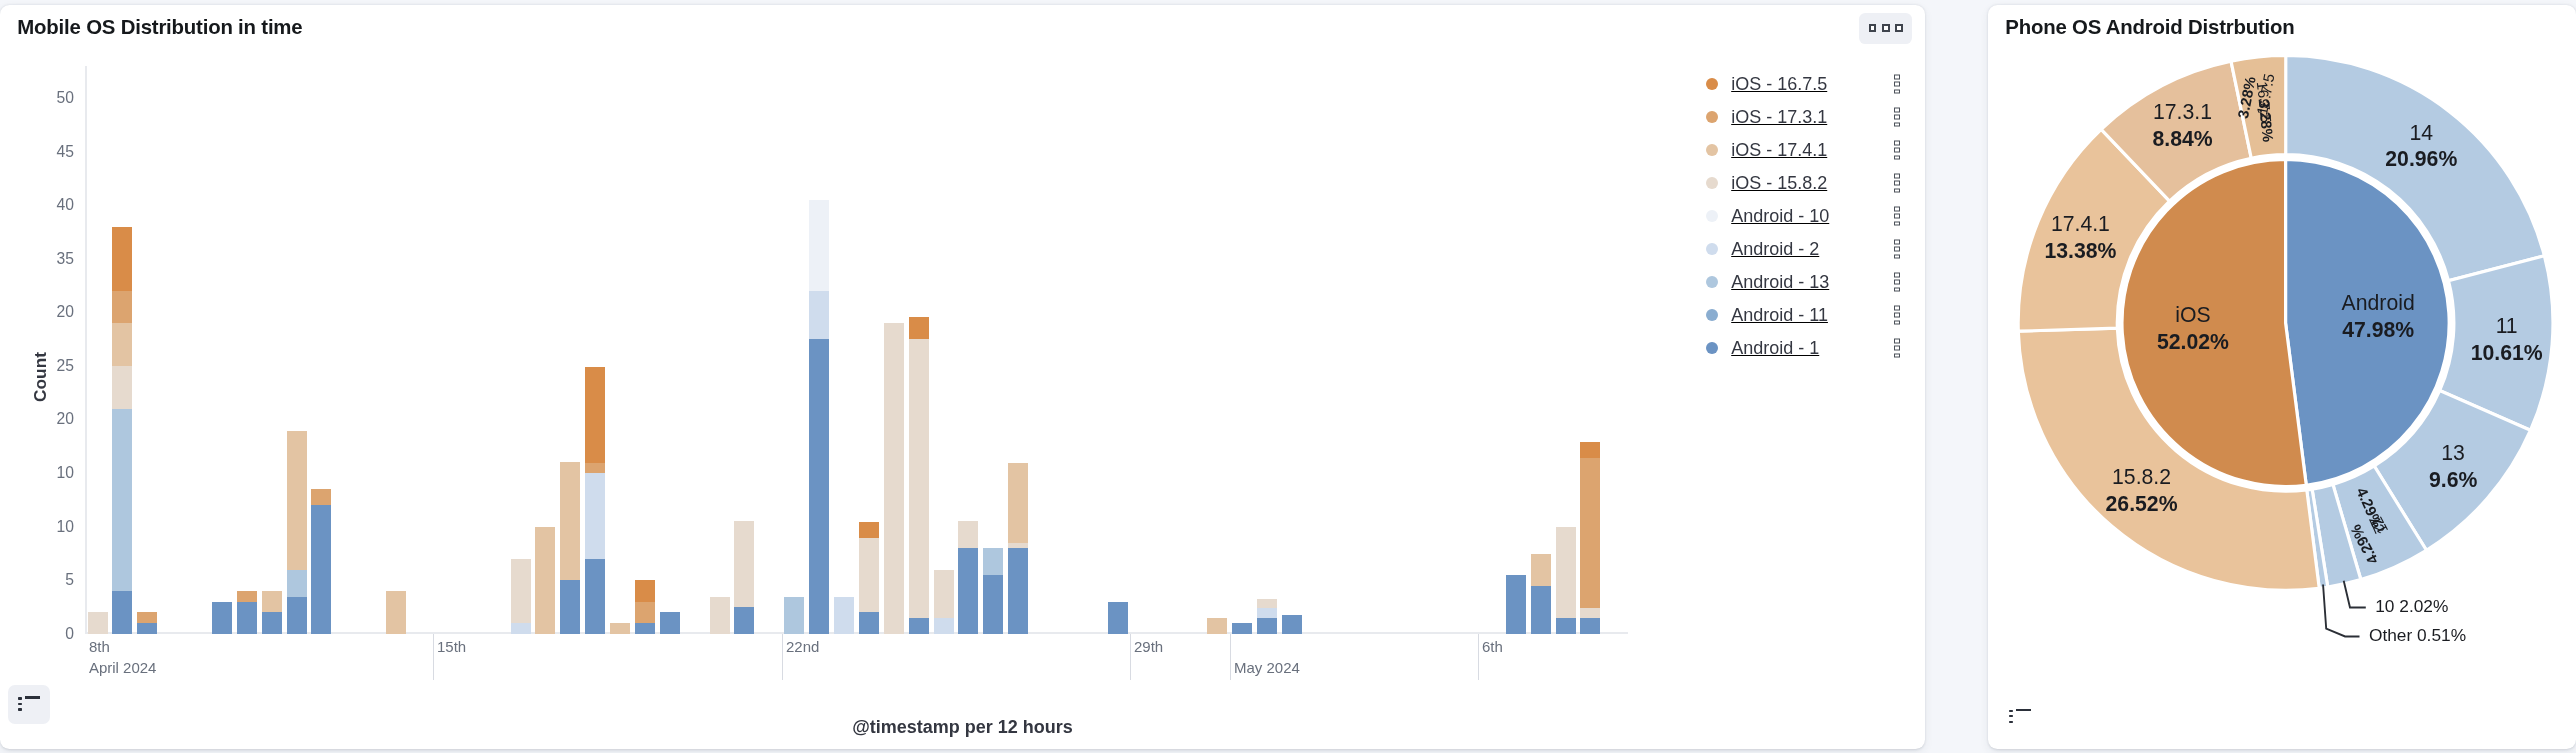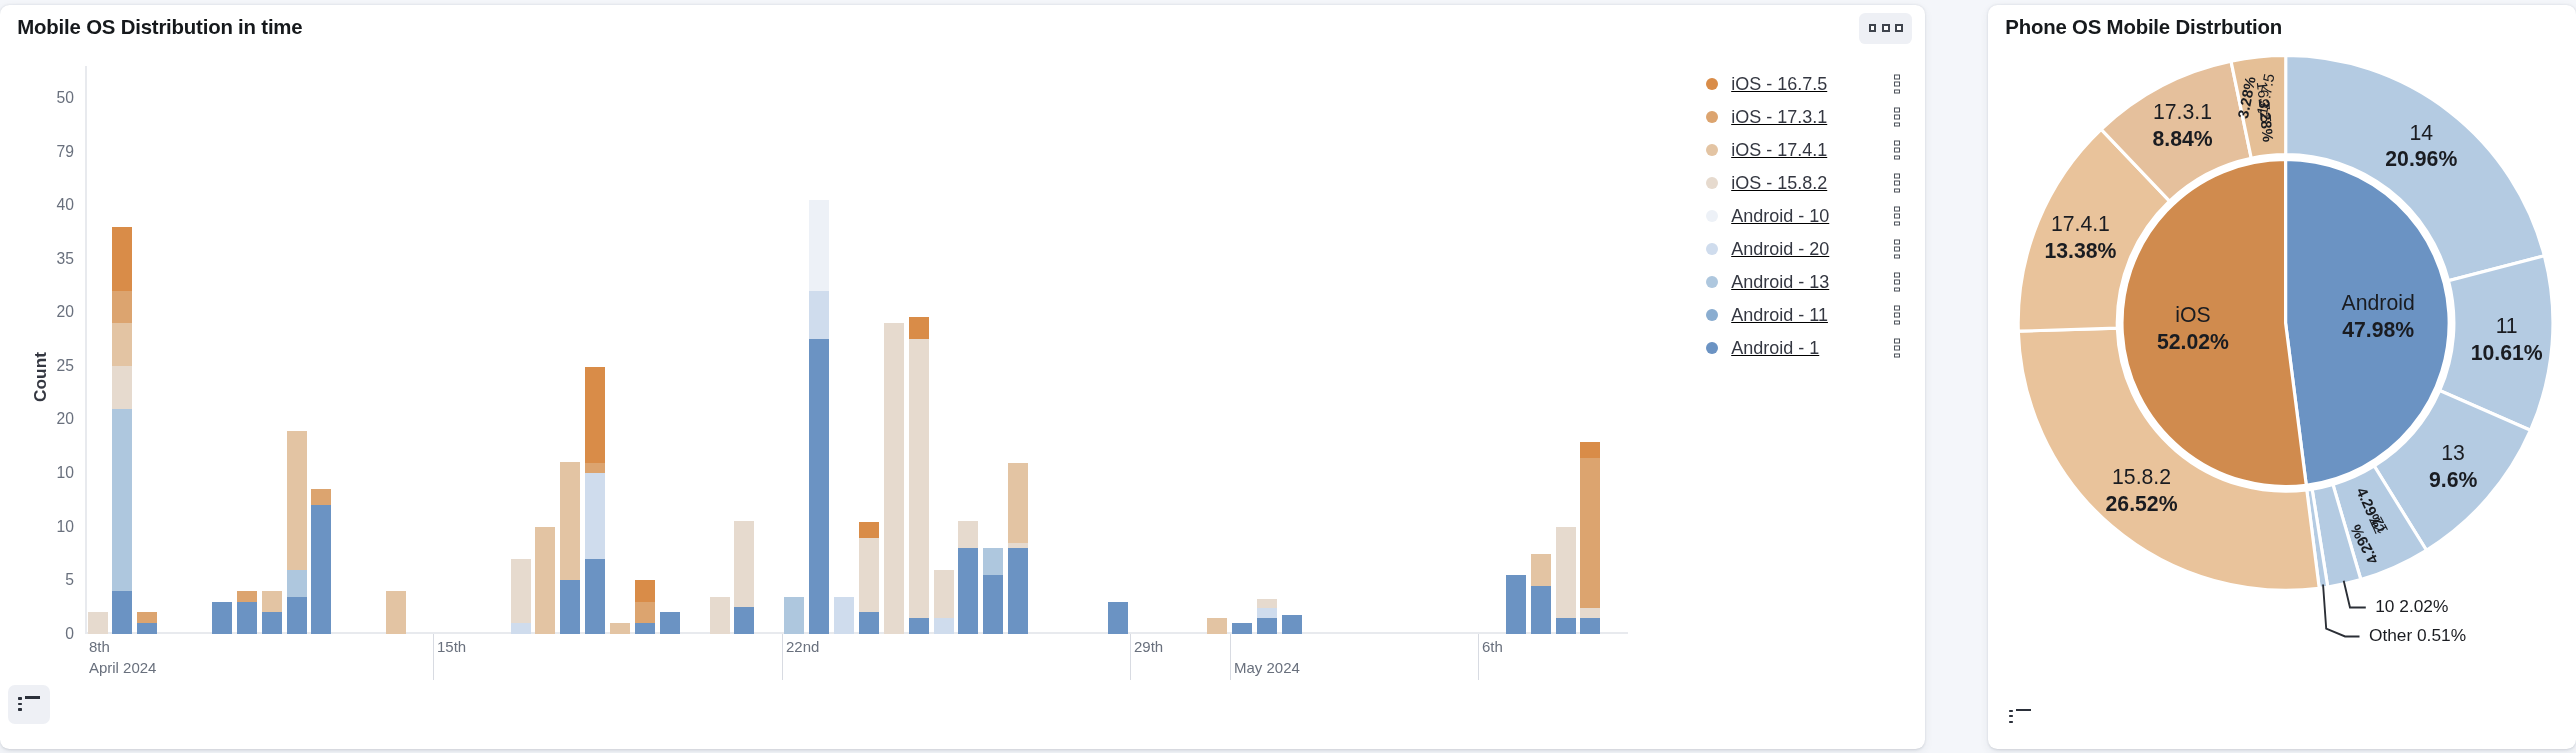--- a/index.html
+++ b/index.html
@@ -149,21 +149,21 @@
       <div id="ytick-host">
           <div class="ytick" style="top: 568px;">0</div>
           <div class="ytick" style="top: 514px;">5</div>
           <div class="ytick" style="top: 461px;">10</div>
           <div class="ytick" style="top: 407px;">10</div>
           <div class="ytick" style="top: 353px;">20</div>
           <div class="ytick" style="top: 300px;">25</div>
           <div class="ytick" style="top: 246px;">20</div>
           <div class="ytick" style="top: 193px;">35</div>
           <div class="ytick" style="top: 139px;">40</div>
-          <div class="ytick" style="top: 86px;">79</div>
+          <div class="ytick" style="top: 86px;">45</div>
           <div class="ytick" style="top: 32px;">50</div>
         </div>
       <div id="bars-host">
           <div class="bar" style="left: 2.5px; width: 20px; height: 21.4px;">
             <div class="seg" style="background: rgb(230, 218, 206); bottom: 0px; height: 21.4px;"></div>
           </div>
           <div class="bar" style="left: 27px; width: 20px; height: 407px;">
             <div class="seg" style="background: rgb(107, 147, 195); bottom: 0px; height: 43px;"></div>
             <div class="seg" style="background: rgb(174, 199, 222); bottom: 43px; height: 182px;"></div>
             <div class="seg" style="background: rgb(230, 218, 206); bottom: 225px; height: 43px;"></div>
@@ -331,20 +331,21 @@
             <span class="l2" style="margin-top: 21px;">May 2024</span>
           </div>
           <div class="xsep" style="left: 1393px;"></div>
           <div class="xtick" style="left: 1397px;">
             <span class="l1">6th</span>
           </div>
         </div>
     </div>
 
     <div class="ytitle">Count</div>
+    <div class="xtitle">@timestamp per 12 hours</div>
 
     <div id="legend">
         <div class="lg-row">
           <span class="lg-dot" style="background: rgb(217, 140, 72);"></span>
           <span class="lg-label">iOS - 16.7.5</span>
           <span class="lg-menu">
             <i></i>
             <i></i>
             <i></i>
           </span>
@@ -380,21 +381,21 @@
           <span class="lg-dot" style="background: rgb(237, 241, 247);"></span>
           <span class="lg-label">Android - 10</span>
           <span class="lg-menu">
             <i></i>
             <i></i>
             <i></i>
           </span>
         </div>
         <div class="lg-row">
           <span class="lg-dot" style="background: rgb(207, 220, 237);"></span>
-          <span class="lg-label">Android - 20</span>
+          <span class="lg-label">Android - 2</span>
           <span class="lg-menu">
             <i></i>
             <i></i>
             <i></i>
           </span>
         </div>
         <div class="lg-row">
           <span class="lg-dot" style="background: rgb(174, 199, 222);"></span>
           <span class="lg-label">Android - 13</span>
           <span class="lg-menu">
@@ -430,21 +431,21 @@
           <b></b>
           <span></span>
           <span></span>
           <span></span>
       </span>
     </div>
   </div>
 
   <div class="panel" id="panel-right">
 
-    <div class="panel-title">Phone OS Mobile Distrbution</div>
+    <div class="panel-title">Phone OS Android Distrbution</div>
 
     <div id="sunburst">
         <svg width="582" height="653" viewBox="0 0 740 830">
           <path d="M 372 352 L 372 144 A 208 208 0 0 1 398.32861137502016 558.3269352824859 Z" fill="#6b93c3" stroke="#ffffff" stroke-width="4"></path>
           <path d="M 372 352 L 398.32861137502016 558.3269352824859 A 208 208 0 1 1 371.99999999999994 144 Z" fill="#d08b4e" stroke="#ffffff" stroke-width="4"></path>
           <text x="489.76247531979584" y="328.5167248778036" class="sb-lbl sb-name" text-anchor="middle" dominant-baseline="middle">Android</text>
           <text x="489.76247531979584" y="362.5167248778036" class="sb-lbl sb-pct" text-anchor="middle" dominant-baseline="middle">47.98%</text>
           <text x="254.23752468020422" y="343.48327512219646" class="sb-lbl sb-name" text-anchor="middle" dominant-baseline="middle">iOS</text>
           <text x="254.23752468020422" y="377.48327512219646" class="sb-lbl sb-pct" text-anchor="middle" dominant-baseline="middle">52.02%</text>
           <path d="M 372 12 A 340 340 0 0 1 701.1047261391215 266.6180391833623 L 579.1423864522706 298.25958936835156 A 214 214 0 0 0 372 138 Z" fill="#b4cbe2" stroke="#ffffff" stroke-width="4"></path>

